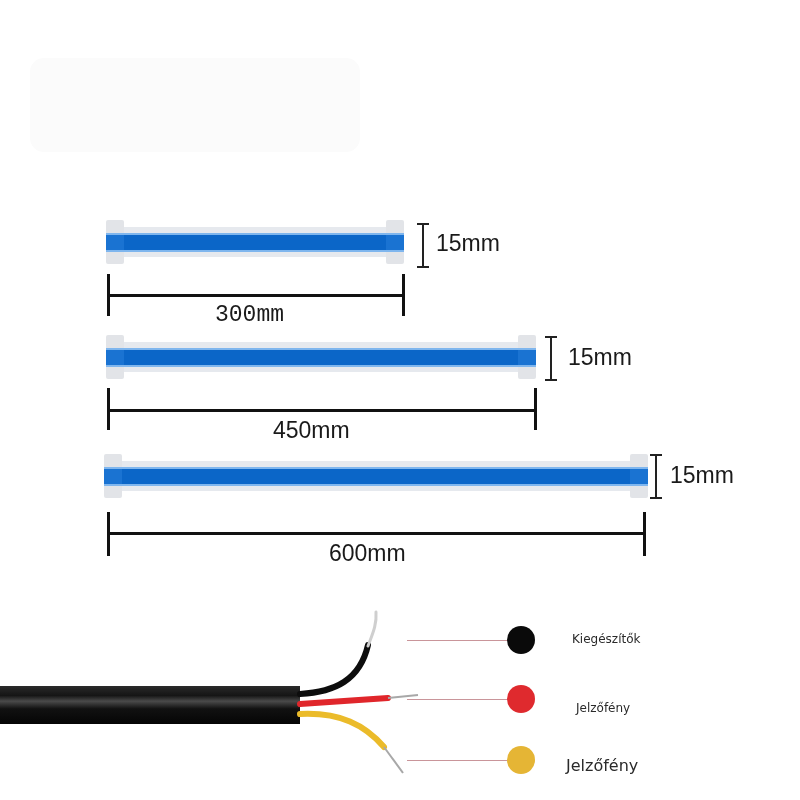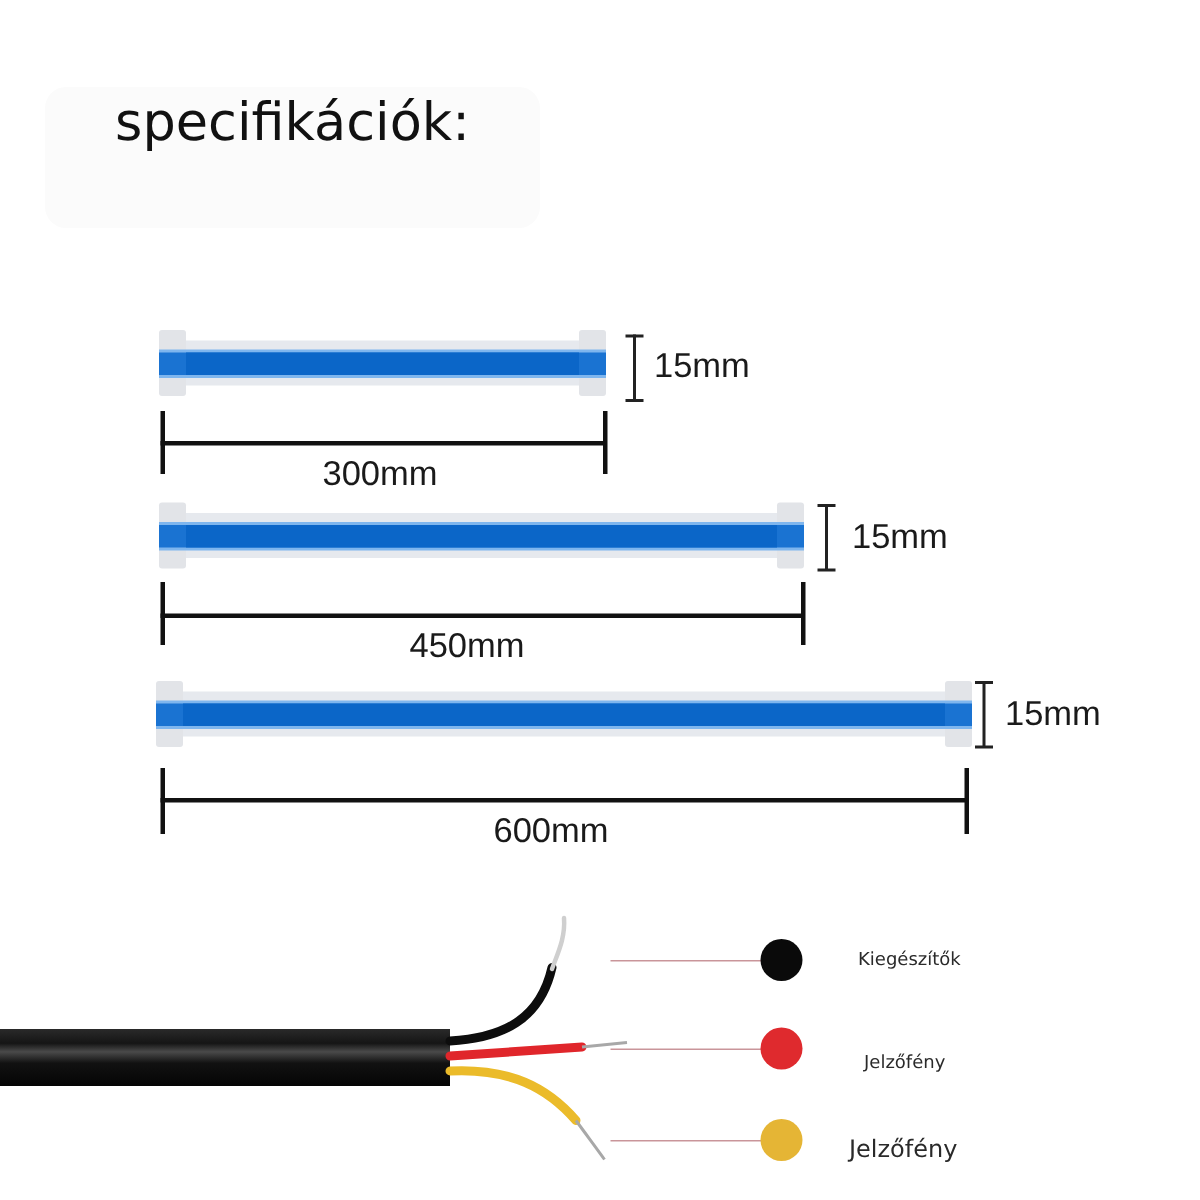--- a/index.html
+++ b/index.html
@@ -27,42 +27,41 @@
   .cable { left:0; top:686px; width:300px; height:38px; background:linear-gradient(#2a2a2a 0%, #151515 25%, #4a4a4a 40%, #111 60%, #050505 100%); }
   .legend-line { position:absolute; height:1px; background:#c9959a; }
   .dot { position:absolute; width:28px; height:28px; border-radius:50%; }
   .wire-label { position:absolute; color:#2a2a2a; font-family:"DejaVu Sans", sans-serif; }
 </style>
 </head>
 <body>
 
 <div class="abs title-box"></div>
 <div class="abs title">
-  <div>specifikációk:</div>
 </div>
 
 <div class="strip" style="left:106px; top:220px; width:298px; height:44px;">
   <div class="body"></div>
   <div class="cap l"></div>
   <div class="cap r"></div>
   <div class="glow"></div>
   <div class="led"></div>
   <div class="led-inner"></div>
 </div>
 <div>
   <div class="ibeam-cap" style="left:417px; top:223px;"></div>
   <div class="ibeam" style="left:422px; top:223px; height:44px;"></div>
   <div class="ibeam-cap" style="left:417px; top:266px;"></div>
   <div class="dim-label" style="left:436px; top:230px;">15mm</div>
 </div>
 <div>
   <div class="vtick" style="left:107px; top:274px; height:42px;"></div>
   <div class="hbar" style="left:107px; top:294px; width:297px;"></div>
   <div class="vtick" style="left:402px; top:274px; height:42px;"></div>
-  <div class="dim-label" style="left:215px; top:302px;">300mm</div>
+  <div class="dim-label" style="left:215px; top:302px;font-family:Liberation Mono, monospace;">300mm</div>
 </div>
 
 <div class="strip" style="left:106px; top:335px; width:430px; height:44px;">
   <div class="body"></div>
   <div class="cap l"></div>
   <div class="cap r"></div>
   <div class="glow"></div>
   <div class="led"></div>
   <div class="led-inner"></div>
 </div>

